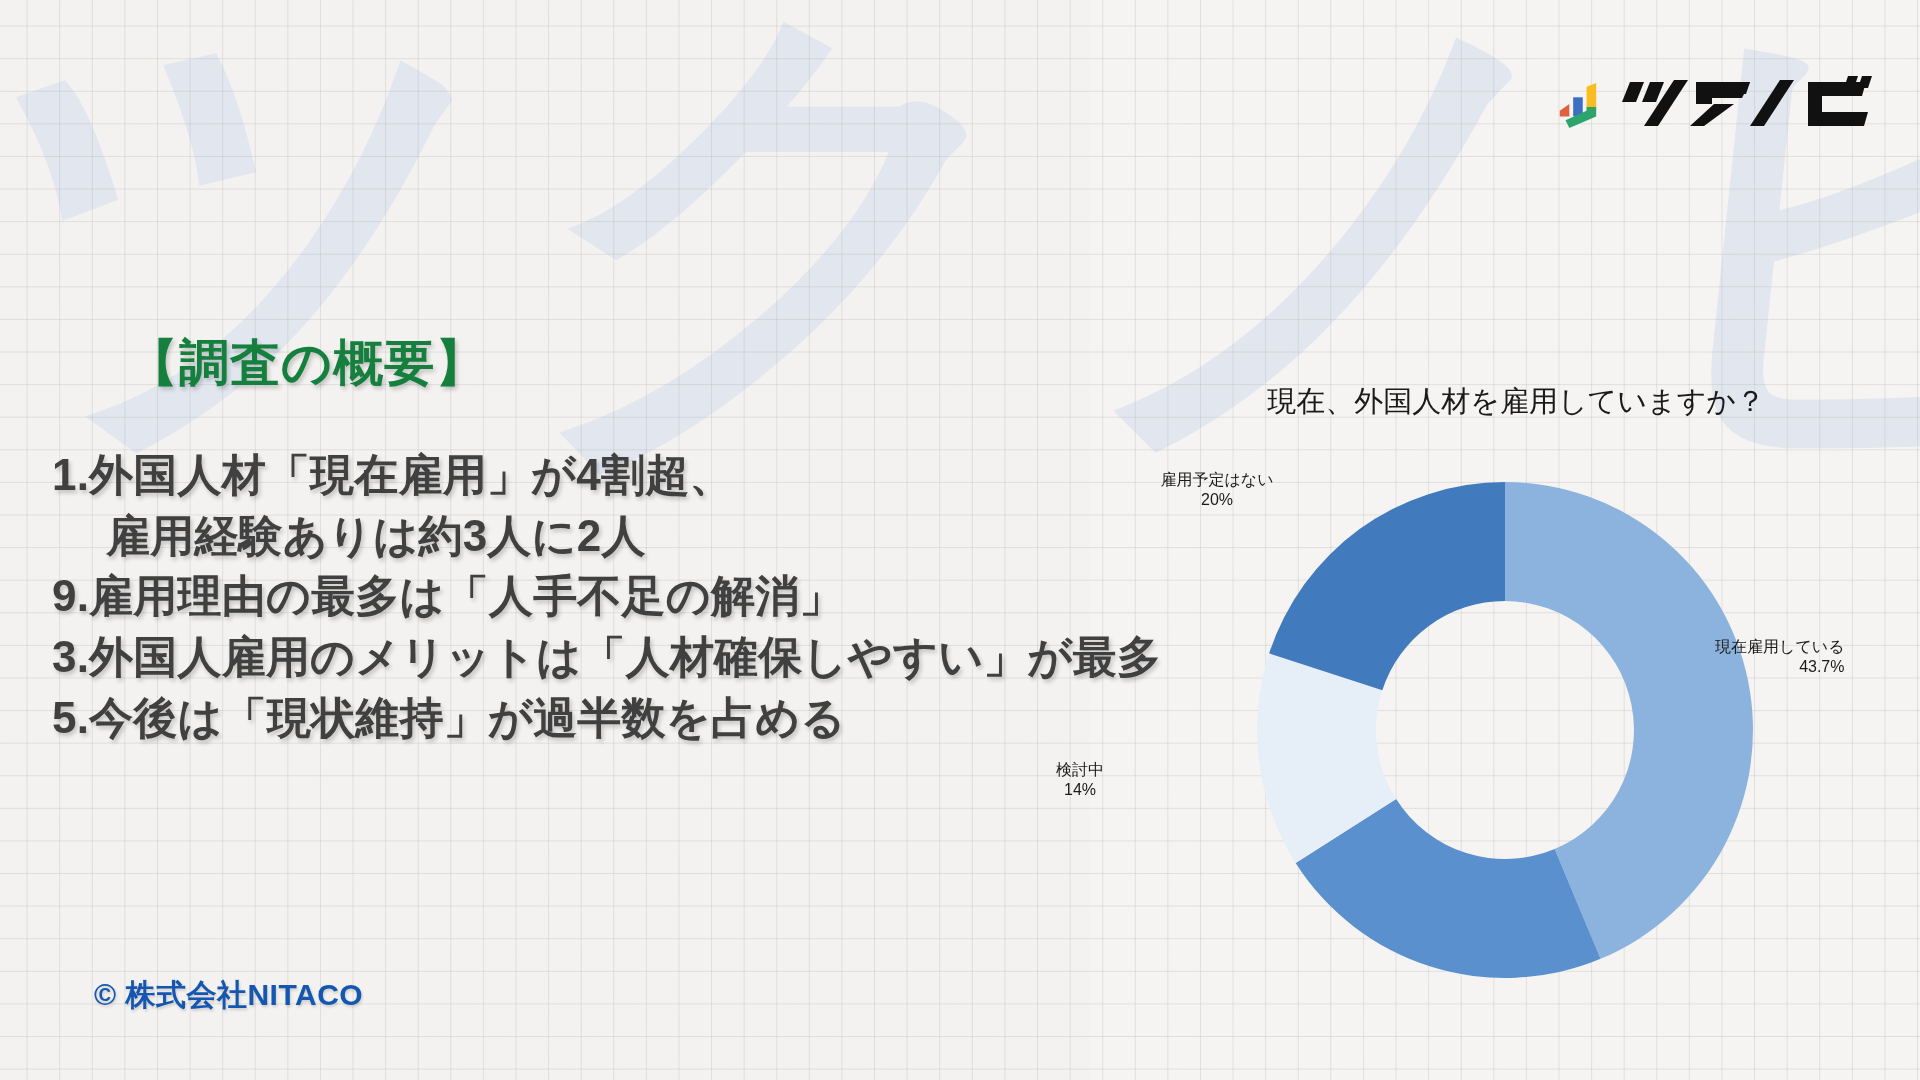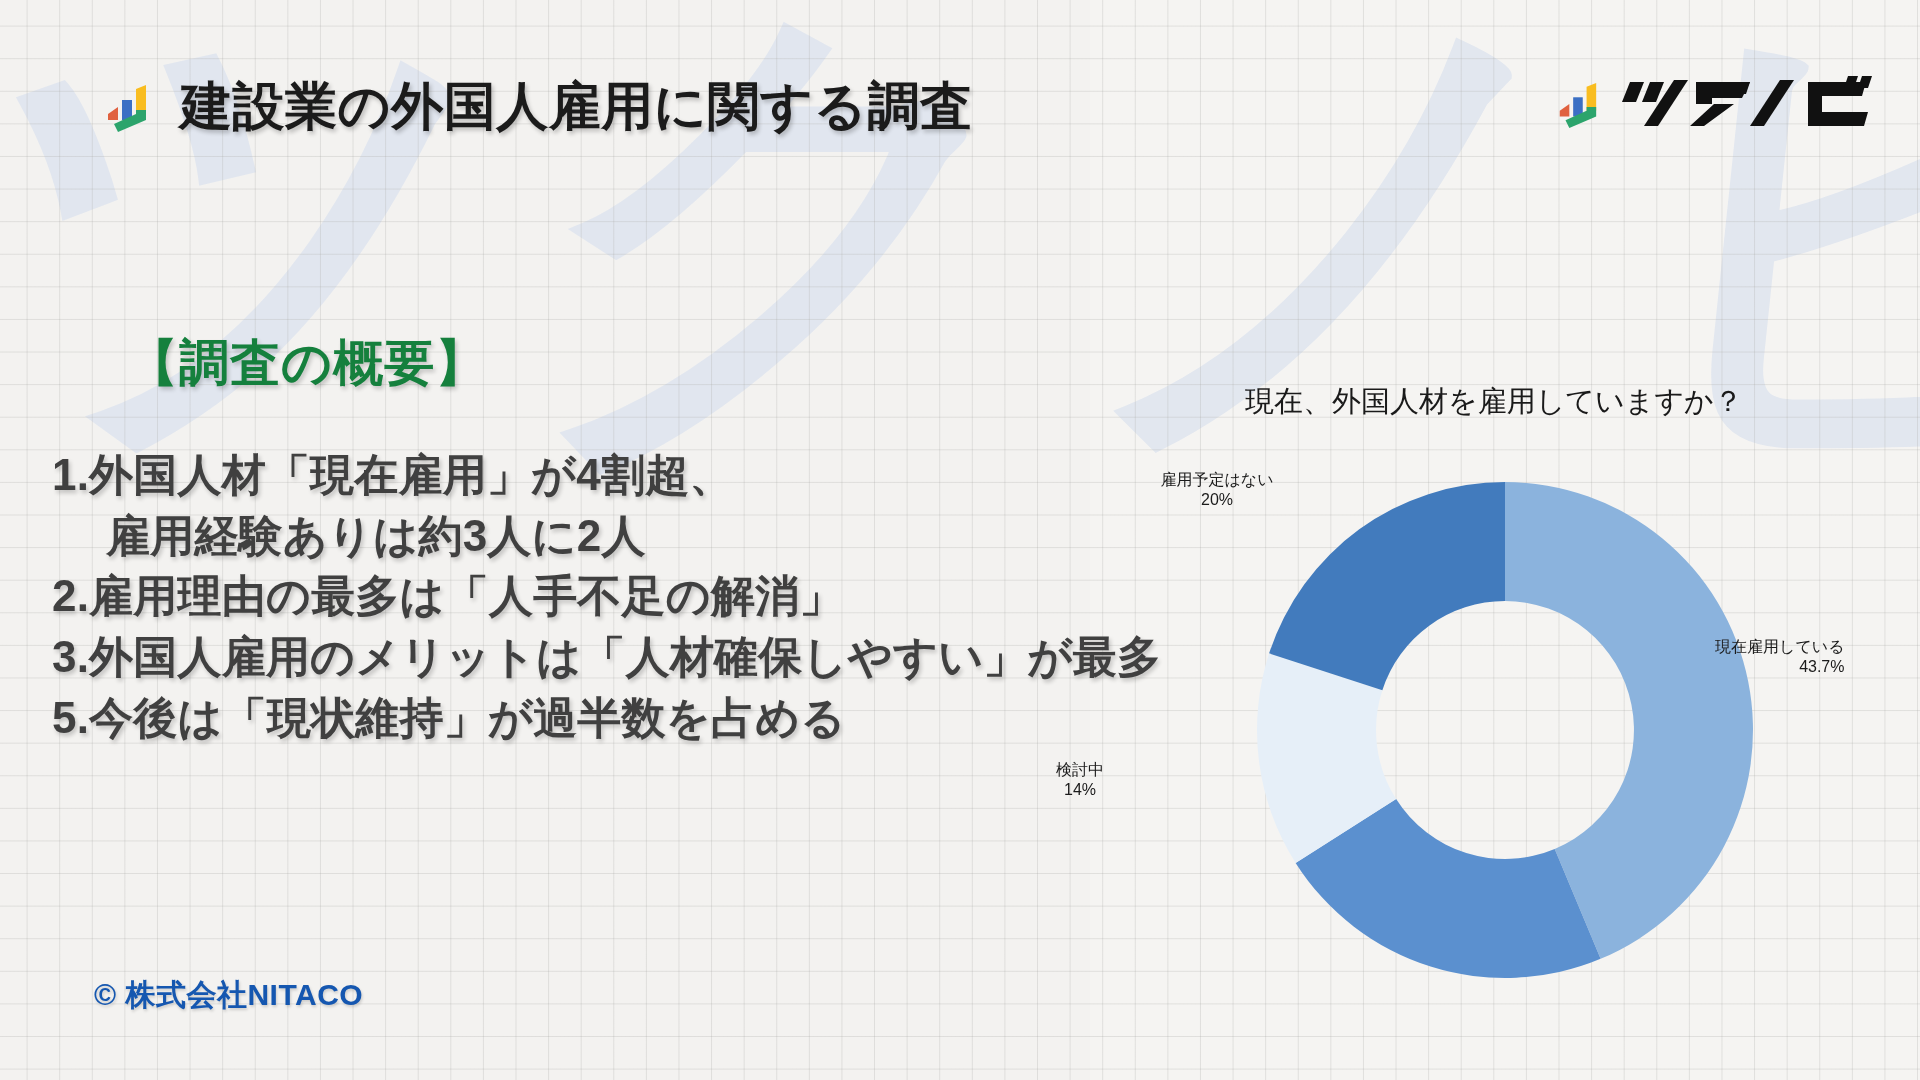--- a/index.html
+++ b/index.html
@@ -97,21 +97,21 @@
     font-size:30px; font-weight:700; color:#1557b0;
     letter-spacing:0.5px;
     text-shadow:1px 2px 3px rgba(0,0,0,0.16);
   }
 
   
   .chart-wrap { position:absolute; left:1090px; top:0; width:830px; height:1080px; }
   .chart-title {
     position:absolute; left:50%; top:382px;
     transform:translateX(-50%);
-    width:520px; text-align:left;
+    width:520px; text-align:right;
     font-size:29px; color:#1a1a1a; line-height:1.35;
   }
   .donut-svg { position:absolute; left:85px; top:480px; }
 
   .dlabel {
     position:absolute; font-size:16px; color:#1b1b1b;
     line-height:1.25; text-align:center; white-space:nowrap;
   }
   .dlabel .pct { display:block; }
   .lbl-top    { left:-3px;  top:470px; text-align:center; width:260px; }
@@ -126,31 +126,20 @@
 
   <div class="panel-left"></div>
   <div class="panel-right"></div>
 
   <div class="watermark">ツクノビ</div>
 
   <div class="grid-layer"></div>
 
   <div class="header">
 
-    <div class="title-row">
-      <span class="logo-mark">
-        <svg width="48" height="54" viewBox="0 0 48 54">
-          <path d="M6 34 L16 27 L16 40 L6 40 Z" fill="#e0613f"></path>
-          <rect x="20" y="20" width="10" height="20" fill="#3b6fc4"></rect>
-          <path d="M34 9 L44 5 L44 34 L34 34 Z" fill="#f9bd20"></path>
-          <path d="M34 30 L44 30 L44 40 L16 52 L12 44 L34 34 Z" fill="#2ca46c"></path>
-        </svg>
-      </span>
-      <span class="slide-title">建設業の外国人雇用に関する調査</span>
-    </div>
 
     <div class="brand-row">
       <span class="logo-mark">
         <svg width="46" height="52" viewBox="0 0 48 54">
           <path d="M6 34 L16 27 L16 40 L6 40 Z" fill="#e0613f"></path>
           <rect x="20" y="20" width="10" height="20" fill="#3b6fc4"></rect>
           <path d="M34 9 L44 5 L44 34 L34 34 Z" fill="#f9bd20"></path>
           <path d="M34 30 L44 30 L44 40 L16 52 L12 44 L34 34 Z" fill="#2ca46c"></path>
         </svg>
       </span>
@@ -174,21 +163,21 @@
         </svg>
       </span>
     </div>
   </div>
 
   <div class="section-heading">【調査の概要】</div>
 
   <div class="bullets">
     <div class="bullet">1.外国人材「現在雇用」が4割超、</div>
     <div class="bullet indent">雇用経験ありは約3人に2人</div>
-    <div class="bullet">2.雇用理由の最多は「人手不足の解消」</div>
+    <div class="bullet">9.雇用理由の最多は「人手不足の解消」</div>
     <div class="bullet">3.外国人雇用のメリットは「人材確保しやすい」が最多</div>
     <div class="bullet">5.今後は「現状維持」が過半数を占める</div>
   </div>
 
   <div class="copyright">© 株式会社NITACO</div>
 
   <div class="chart-wrap">
 
     <div class="chart-title">現在、外国人材を雇用していますか？</div>
 

